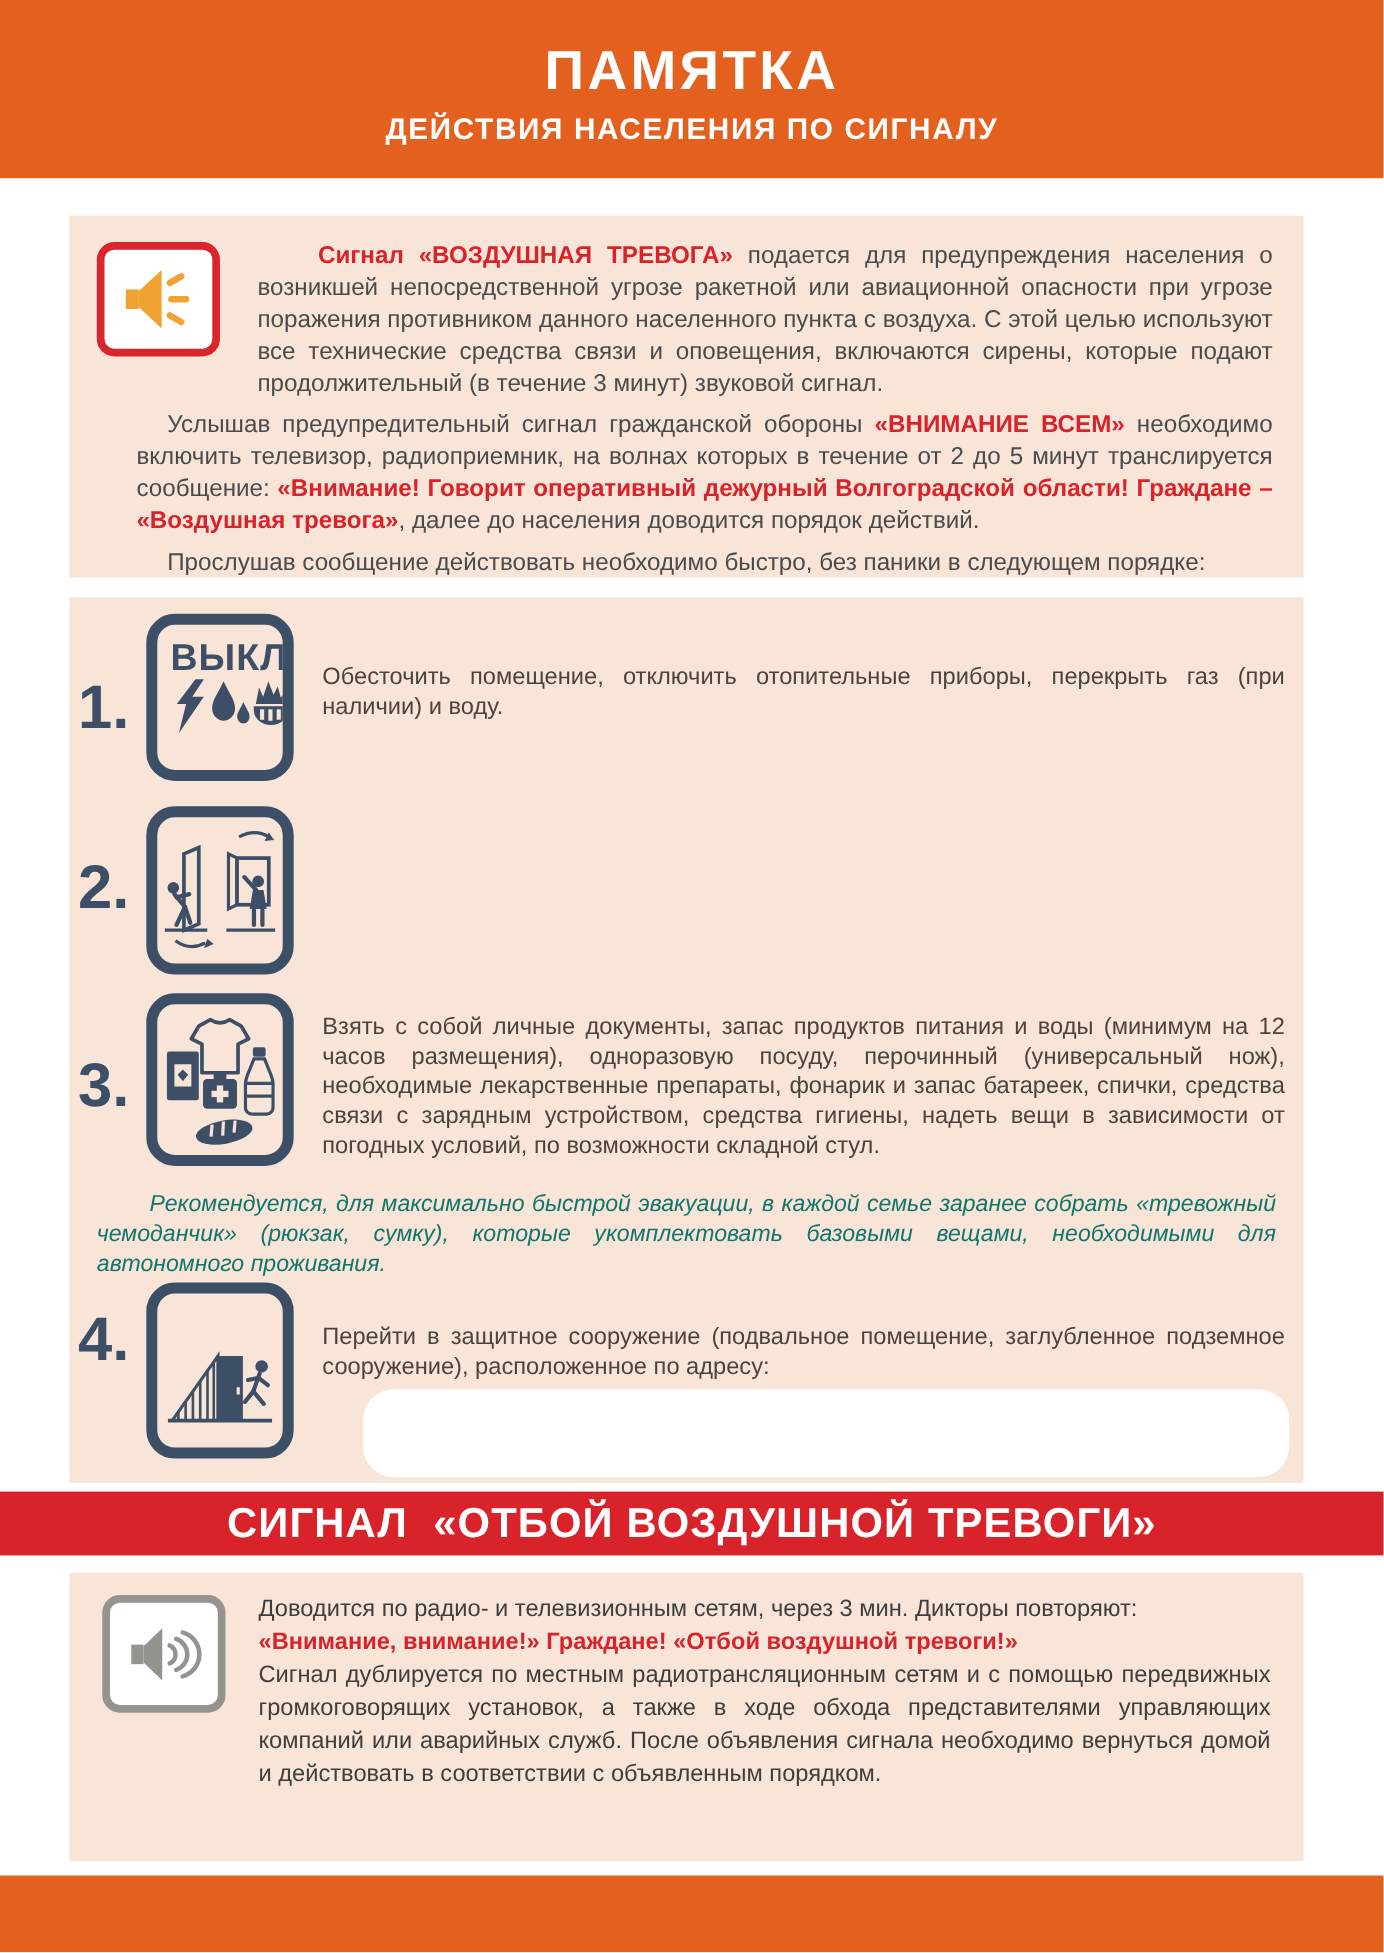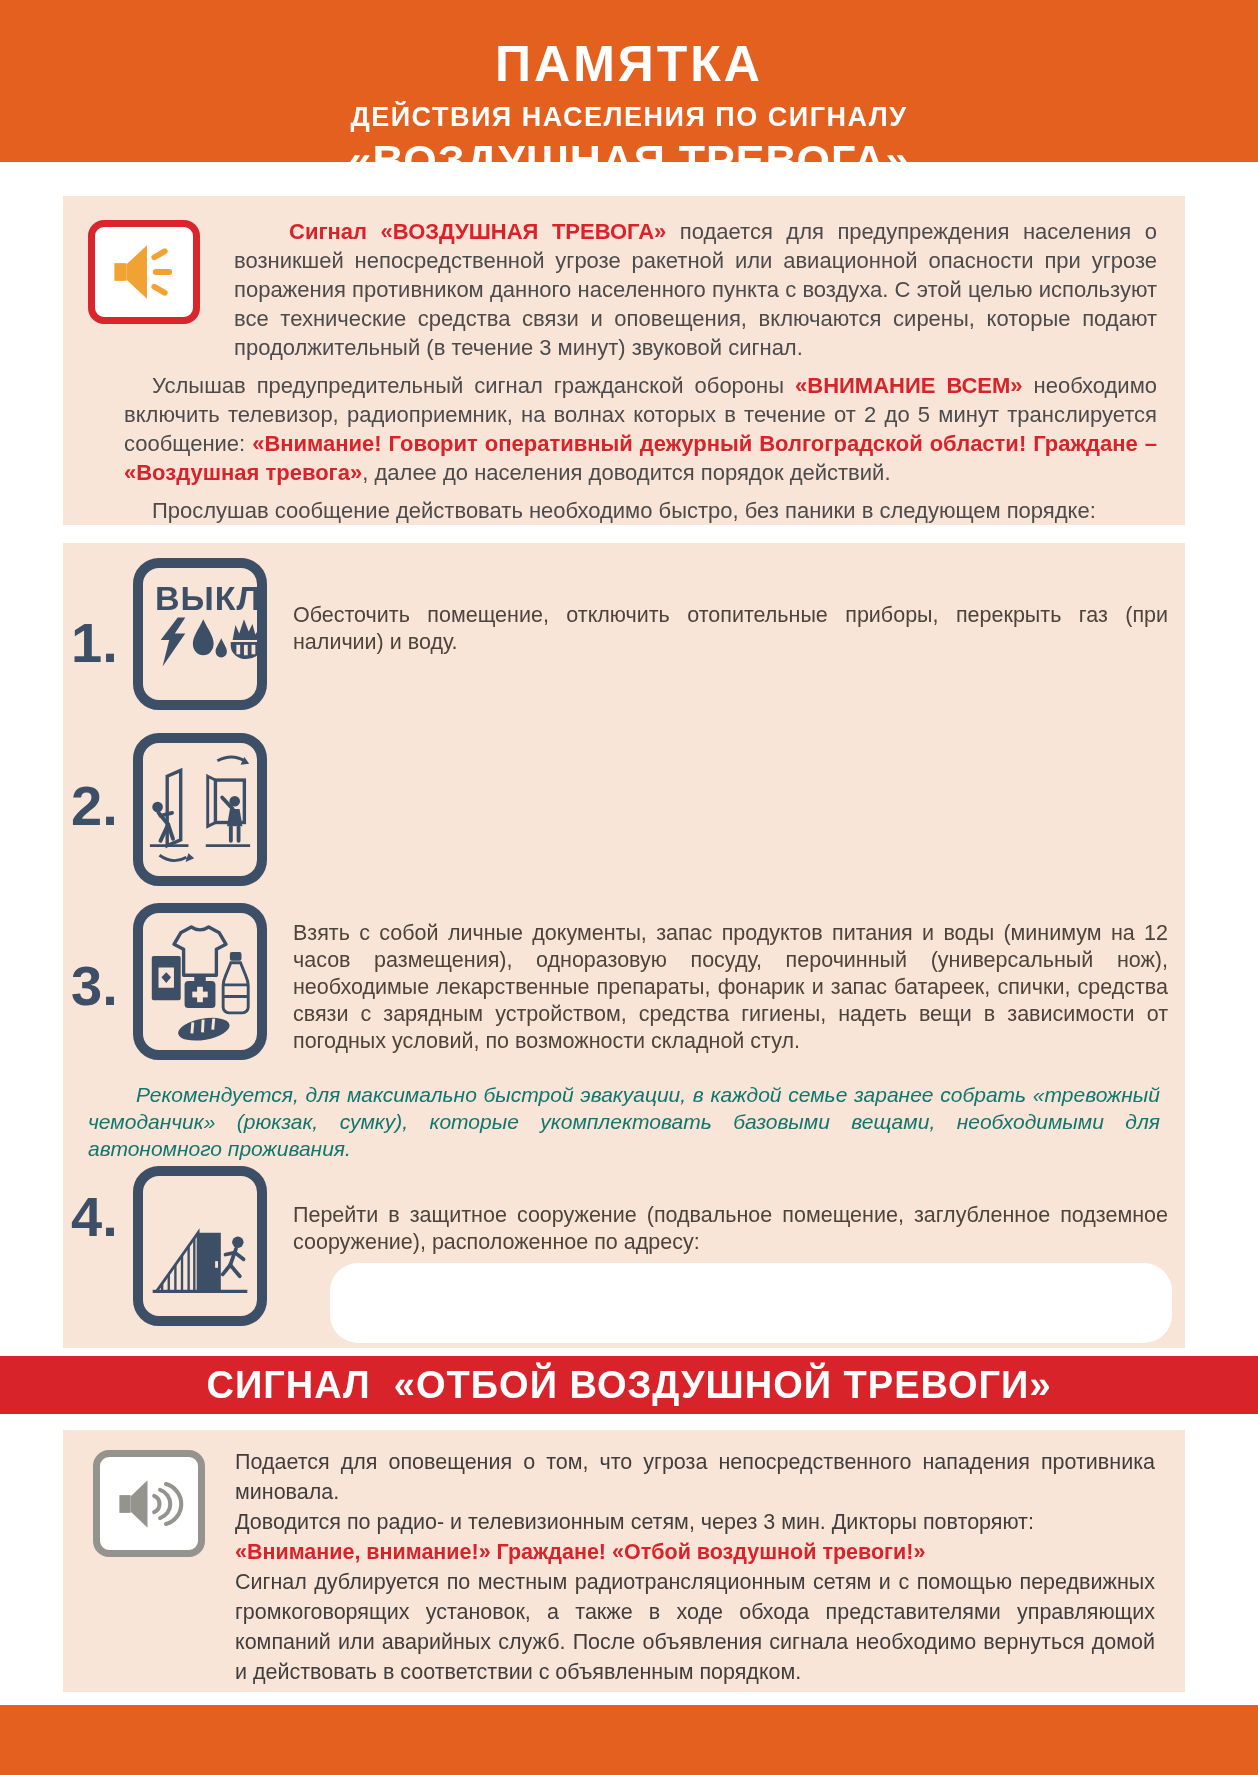--- a/index.html
+++ b/index.html
@@ -79,21 +79,20 @@
   .bottom-strip{position:absolute;left:0;top:1705px;width:1258px;height:70px;background:var(--orange);}
 </style>
 </head>
 <body>
 
 <div class="poster">
 
   <header class="top-banner">
     <div class="title">ПАМЯТКА</div>
     <div class="subtitle1">ДЕЙСТВИЯ НАСЕЛЕНИЯ ПО СИГНАЛУ</div>
-    <div class="subtitle2">«ВОЗДУШНАЯ ТРЕВОГА»</div>
   </header>
 
   <section class="panel intro-panel">
     <div class="icon-frame red-frame">
       <svg width="74" height="74" viewBox="0 0 100 100">
         <rect x="10" y="38" width="16" height="24" fill="#F0A232"></rect>
         <polygon points="26,40 54,14 54,86 26,60" fill="#F0A232"></polygon>
         <g stroke="#F0A232" stroke-width="8" stroke-linecap="round">
           <line x1="64" y1="30" x2="78" y2="22"></line>
           <line x1="66" y1="50" x2="84" y2="50"></line>
@@ -228,21 +227,20 @@
         <rect x="10" y="38" width="15" height="24" fill="#95938E"></rect>
         <polygon points="25,40 48,18 48,82 25,60" fill="#95938E"></polygon>
         <g stroke="#95938E" stroke-width="5.5" fill="none" stroke-linecap="round">
           <path d="M57,39 A12,12 0 0 1 57,61"></path>
           <path d="M65,31 A20,20 0 0 1 65,69"></path>
           <path d="M73,23 A28,28 0 0 1 73,77"></path>
         </g>
       </svg>
     </div>
     <div class="outro-text">
-      <p class="j">Подается для оповещения о том, что угроза непосредственного нападения противника миновала.</p>
       <p>Доводится по радио- и телевизионным сетям, через 3 мин. Дикторы повторяют:</p>
       <p class="red-b">«Внимание, внимание!»  Граждане! «Отбой воздушной тревоги!»</p>
       <p class="j">Сигнал дублируется по местным радиотрансляционным сетям и с помощью передвижных громкоговорящих установок, а также в ходе обхода представителями управляющих компаний или аварийных служб. После объявления сигнала необходимо вернуться домой и действовать в соответствии с объявленным порядком.</p>
     </div>
   </section>
 
   <footer class="bottom-strip"></footer>
 
 </div>
 

